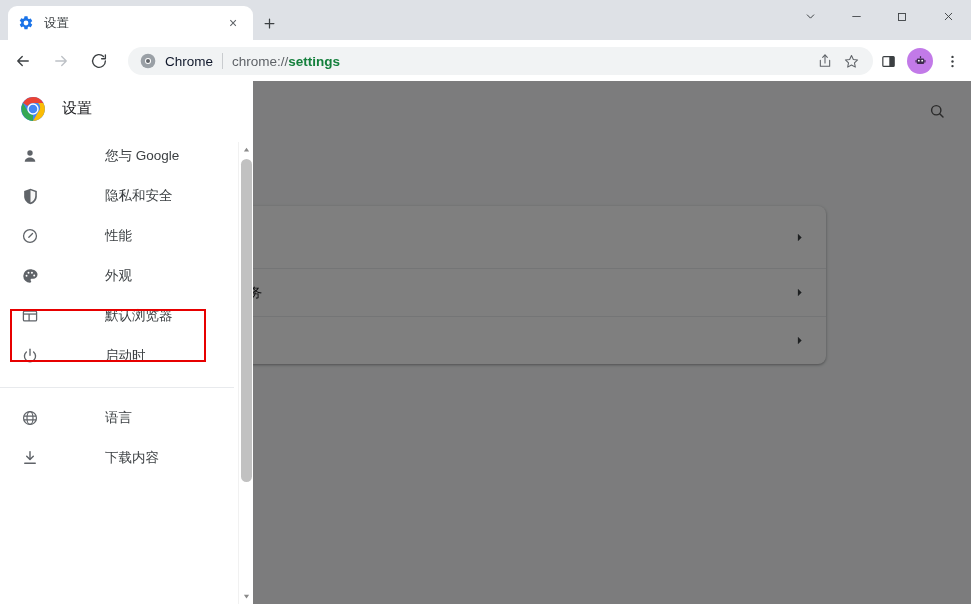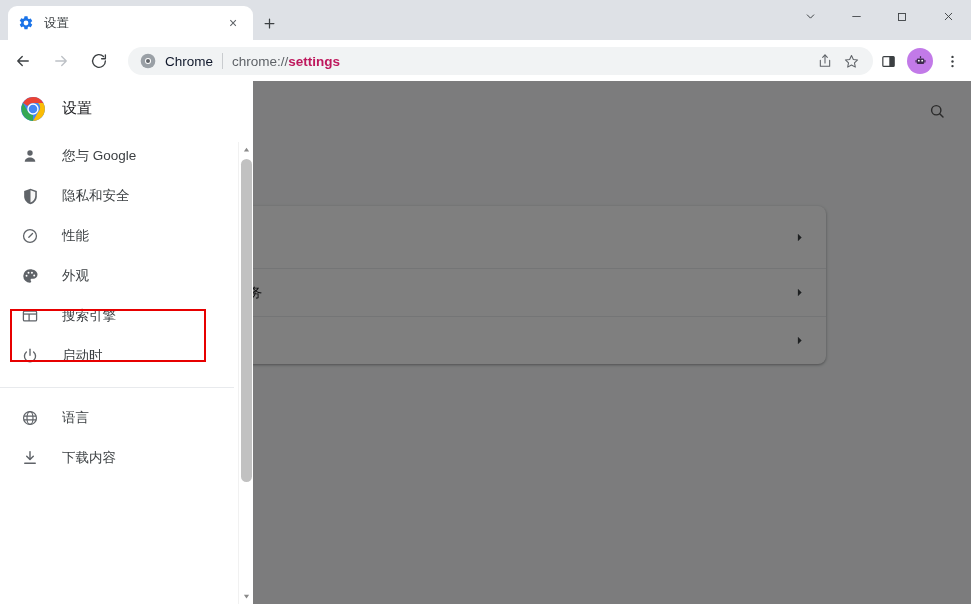--- a/index.html
+++ b/index.html
@@ -58,21 +58,21 @@
     position: absolute; left: 128px; top: 7px; width: 745px; height: 28px;
     background: #f1f3f4; border-radius: 14px;
     display: flex; align-items: center; padding: 0 10px 0 12px;
   }
   .omni-chrome-icon { width: 16px; height: 16px; flex: 0 0 16px; margin-right: 9px; }
   .omni-label { font-size: 13.5px; color: #0f172a; white-space: nowrap; }
   .omni-sep {
     width: 1px; height: 16px; background: #c9cccf; margin: 0 9px; flex: 0 0 1px;
   }
   .omni-url { font-size: 13.5px; color: #5f6368; white-space: nowrap; }
-  .omni-url b { color: #be185d; font-weight: 700; }
+  .omni-url b { color: #15803d; font-weight: 700; }
   .omni-spacer { flex: 1 1 auto; }
   .omni-icon {
     width: 24px; height: 24px; display: flex; align-items: center; justify-content: center;
     color: #5f6368; margin-left: 2px;
   }
   .tb-right {
     position: absolute; right: 4px; top: 5px; height: 32px;
     display: flex; align-items: center;
   }
   .tb-btn {
@@ -95,21 +95,21 @@
   .settings-head .logo { width: 26px; height: 26px; flex: 0 0 26px; margin-right: 16px; }
   .settings-head .ttl { font-size: 15px; color: #202124; }
 
   
   .sidebar {
     position: absolute; left: 0; top: 55px; width: 234px; height: 468px;
     background: #ffffff;
   }
   .nav-item {
     position: relative; height: 40px; display: flex; align-items: center;
-    padding-left: 20px; color: #3c4043;
+    padding-left: 20px; color: #3c4043; gap: 43px;
   }
   .nav-item .ni-icon {
     width: 20px; height: 20px; flex: 0 0 20px; margin-right: 22px;
     display: flex; align-items: center; justify-content: center; color: #5f6368;
   }
   .nav-item .ni-label { font-size: 13.5px; color: #3c4043; white-space: nowrap; }
   .nav-divider { height: 1px; background: #e8eaed; margin: 11px 0 10px 0; }
 
   
   .highlight-box {
@@ -384,21 +384,21 @@
 
 
       <div class="nav-item">
         <span class="ni-icon">
           <svg viewBox="0 0 24 24" width="18" height="18" fill="none" stroke="#5f6368" stroke-width="1.7">
             <rect x="3.2" y="5.4" width="17.6" height="13.2" rx="1.6"></rect>
             <path d="M3.2 9.4h17.6"></path>
             <path d="M10.8 9.4v9.2"></path>
           </svg>
         </span>
-        <span class="ni-label">搜索引擎</span>
+        <span class="ni-label">默认浏览器</span>
       </div>
 
       <div class="nav-item">
         <span class="ni-icon">
           <svg viewBox="0 0 24 24" width="18" height="18" fill="none" stroke="#5f6368" stroke-width="1.8" stroke-linecap="round">
             <path d="M7.2 6.6a7.4 7.4 0 1 0 9.6 0"></path>
             <path d="M12 3v8"></path>
           </svg>
         </span>
         <span class="ni-label">启动时</span>

